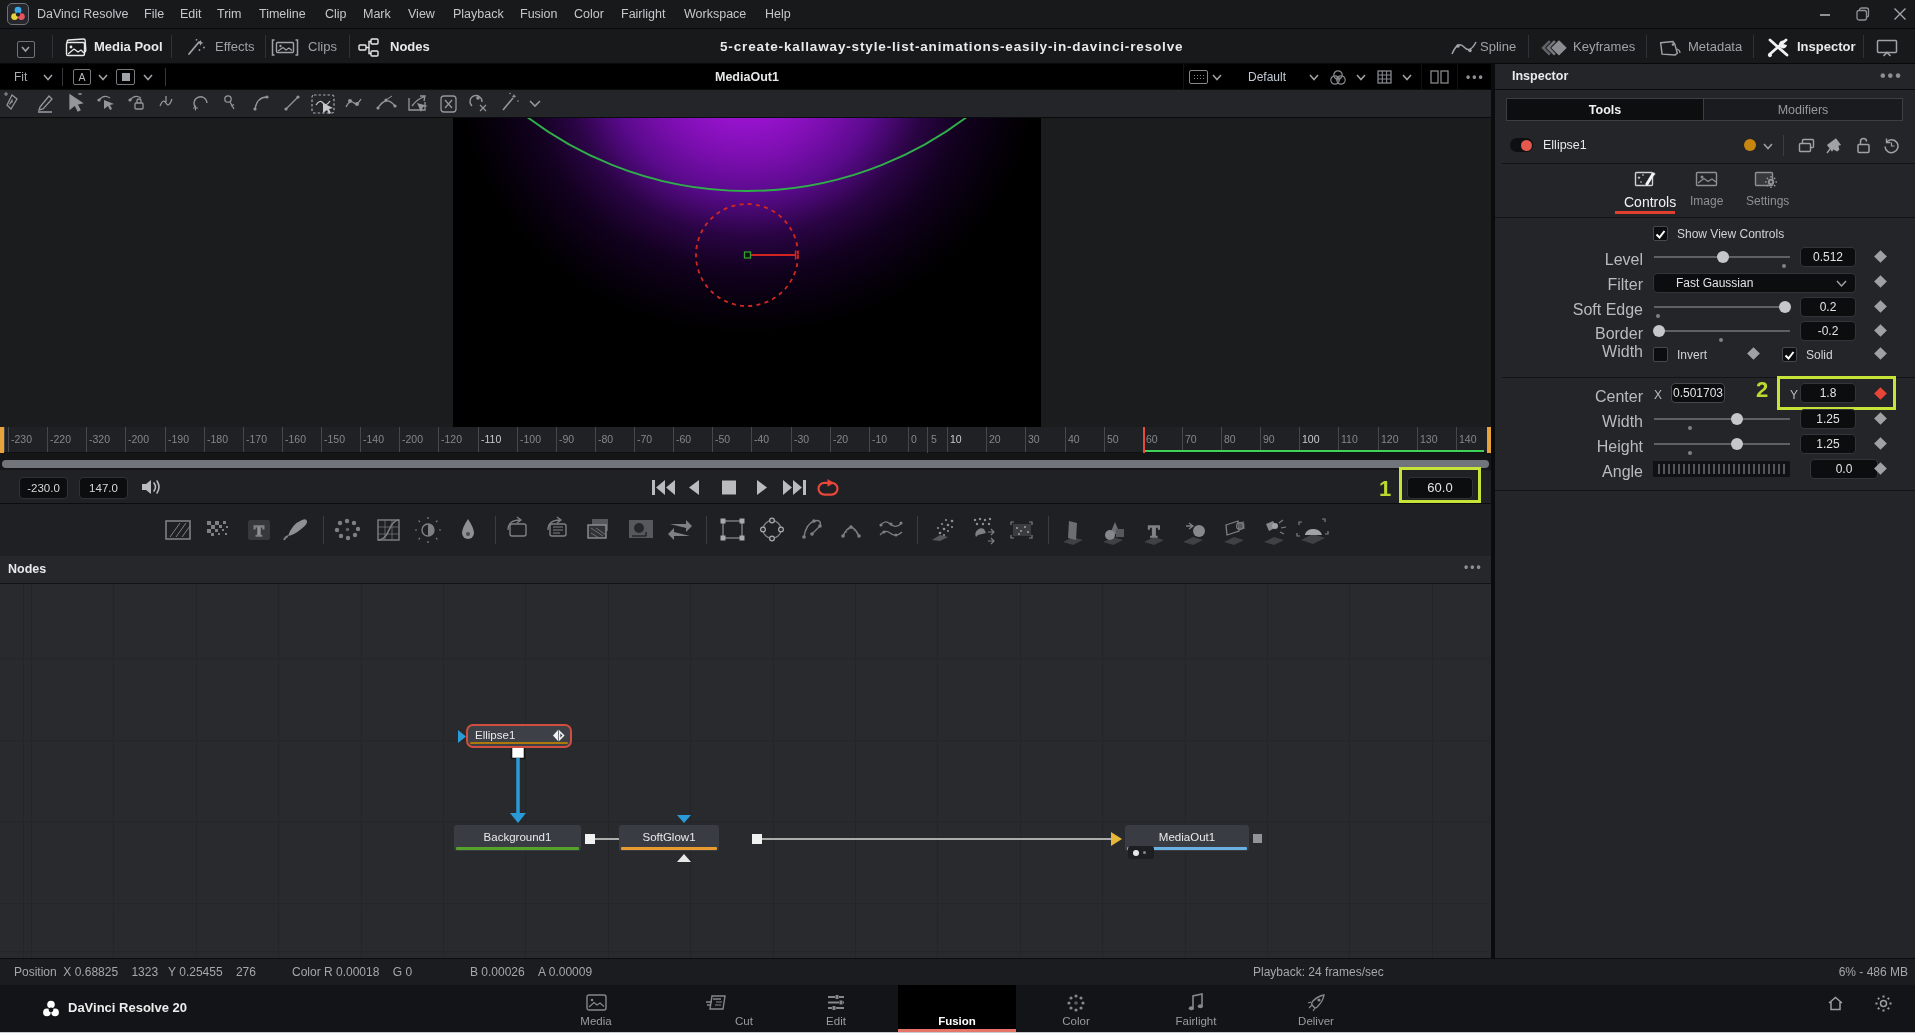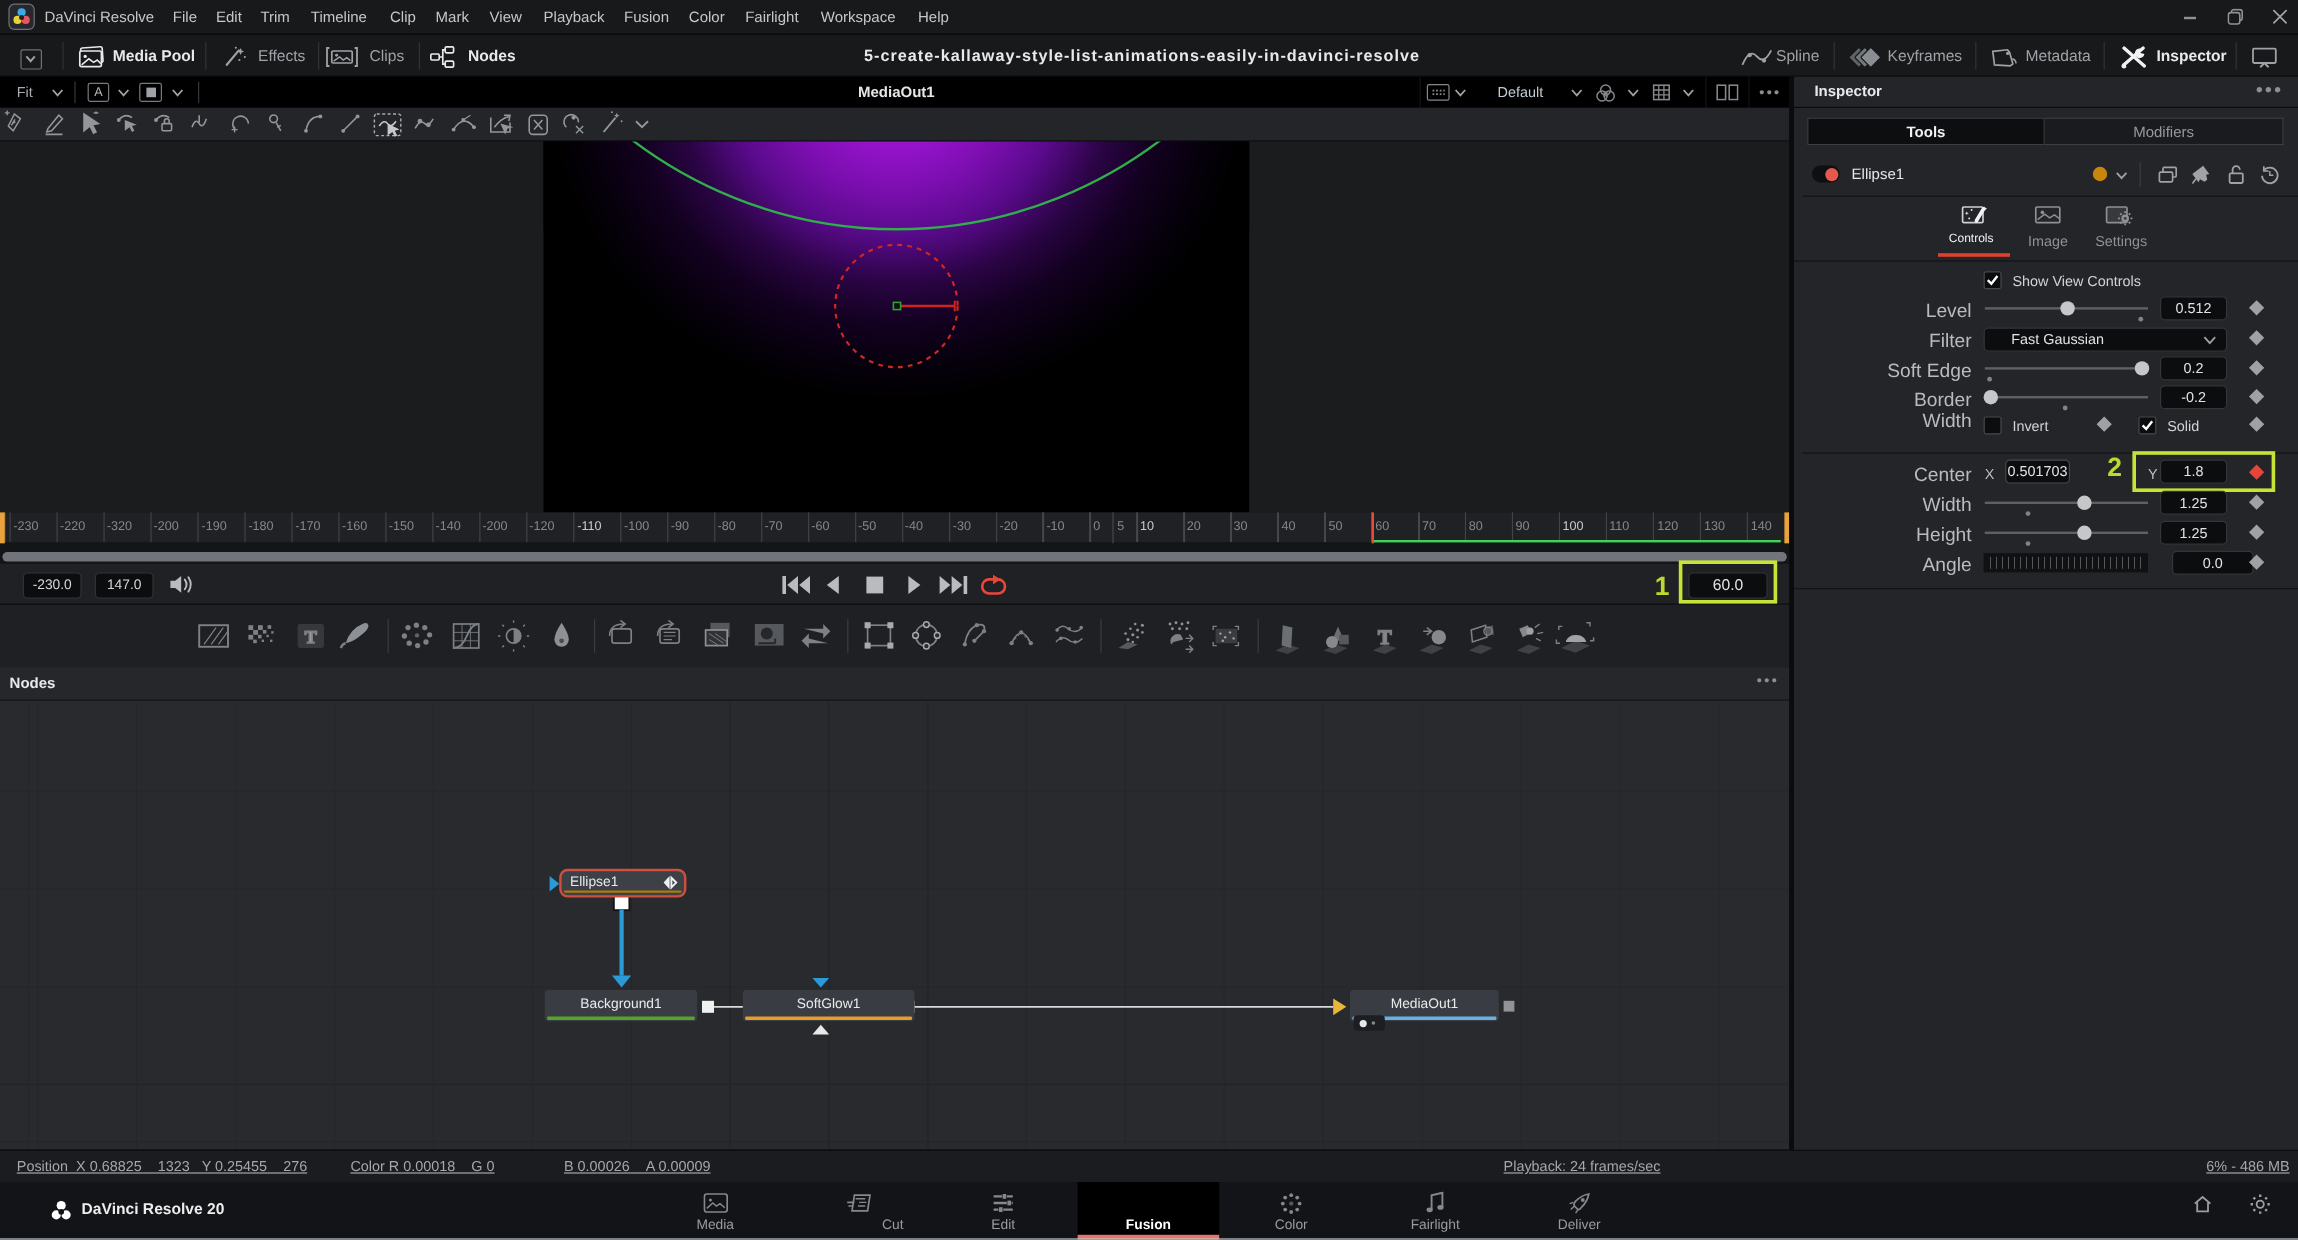--- a/index.html
+++ b/index.html
@@ -43,21 +43,21 @@
 
 #graph { position:absolute; top:584px; left:0; width:1491px; height:374px; background:#292a2e;
   background-image:
    repeating-linear-gradient(to right, #242528 0 1px, transparent 1px 82.4px),
    repeating-linear-gradient(to bottom, #242528 0 1px, transparent 1px 81.5px);
   background-position:31px 0, 0 -6.8px; }
 .node { position:absolute; height:26px; background:#393d43; border-radius:3px; color:#e8e9eb; font-size:11.5px; text-align:center; line-height:24px; }
 .nstrip { position:absolute; left:2px; right:2px; bottom:1px; height:3px; border-radius:1px; }
 
 #statusbar { position:absolute; top:958px; left:0; width:1915px; height:27px; background:#1b1c1f; border-top:1px solid #0b0c0d; }
-.stxt { position:absolute; top:6px; font-size:12px; color:#a4a7ab; white-space:nowrap;text-decoration:underline; }
+.stxt { position:absolute; top:6px; font-size:12px; color:#a4a7ab; white-space:nowrap; }
 
 #bottombar { position:absolute; top:985px; left:0; width:1915px; height:48px; background:#131417; }
 .btab { position:absolute; top:0; height:48px; text-align:center; }
 .btab .lbl { position:absolute; bottom:6px; width:100%; font-size:11.5px; color:#989ba0; }
 .btab.sel { background:#000; }
 .btab.sel .lbl { color:#fff; font-weight:bold; }
 
 #inspector { position:absolute; top:64px; left:1495px; width:420px; height:894px; background:#242529; }
 #insphead { position:absolute; top:0; left:0; width:420px; height:26px; background:#232529; border-bottom:1px solid #0a0b0c; }
 .itab { position:absolute; top:34px; height:23px; font-size:12.5px; text-align:center; line-height:22px; }
@@ -636,21 +636,21 @@
           <path d="M6 1 L6 12 L1 6.5 Z" fill="#f0f1f2"></path>
           <path d="M7.5 2.5 L11.5 6.5 L7.5 10.5 Z" fill="none" stroke="#f0f1f2" stroke-width="1.6"></path>
         </svg>
     <div class="nstrip" style="background:#ad790a; height:2px; bottom:2px; left:2px; right:2px"></div>
   </div>
 
   <div class="node" style="left:454px; top:241px; width:127px">Background1
     <div class="nstrip" style="background:#55a32a"></div>
   </div>
 
-  <div class="node" style="left:619px; top:241px; width:143px">SoftGlow1
+  <div class="node" style="left:619px; top:241px; width:100px">SoftGlow1
     <div class="nstrip" style="background:#e89b2e"></div>
   </div>
 
   <div class="node" style="left:1125px; top:241px; width:124px">MediaOut1
     <div class="nstrip" style="background:#6ab0e0"></div>
   </div>
 
   <div style="position:absolute; left:1128px; top:262px; width:26px; height:13px; background:#1d1e21; border-radius:3px">
     <div style="position:absolute; top:3.5px; left:5px; width:6px; height:6px; border-radius:50%; background:#e6e7e8"></div>
     <div style="position:absolute; top:5px; left:15px; width:3px; height:3px; border-radius:50%; background:#85888c"></div>
@@ -806,21 +806,21 @@
   <svg class="abs" style="left:259px; top:106px" width="24" height="18" viewBox="0 0 24 18">
     <rect x="1.5" y="2.5" width="17" height="13" rx="1" fill="#37393d" stroke="#8d9094" stroke-width="1.4"></rect>
     <g fill="#8d9094">
           <circle cx="17" cy="12" r="3.2"></circle>
         </g>
     <g stroke="#8d9094" stroke-width="1.6">
           <path d="M17 7.6 v-1.6 M17 16.4 v1.6 M12.6 12 h-1.6 M21.4 12 h1.6 M14 9 l-1.2 -1.2 M20 15 l1.2 1.2 M20 9 l1.2 -1.2 M14 15 l-1.2 1.2"></path>
         </g>
     <circle cx="17" cy="12" r="1.2" fill="#37393d"></circle>
   </svg>
-  <span style="position:absolute; top:130px; left:129px; font-size:10px; color:#f0f1f2">Controls</span>
+  <span style="position:absolute; top:130px; left:129px; font-size:14px; color:#f0f1f2">Controls</span>
   <span style="position:absolute; top:130px; left:195px; font-size:12px; color:#8d9094">Image</span>
   <span style="position:absolute; top:130px; left:251px; font-size:12px; color:#8d9094">Settings</span>
   <div style="position:absolute; top:147px; left:120px; width:60px; height:3px; background:#e0402f"></div>
 
   <div class="divline" style="top:153px; left:0"></div>
 
   <div class="cbox" style="top:162px; left:158px">
     <svg width="13" height="13" viewBox="0 0 13 13">
           <path d="M2.5 6.5 L5.5 9.5 L10.5 3" stroke="#fff" stroke-width="2" fill="none"></path>
         </svg>

